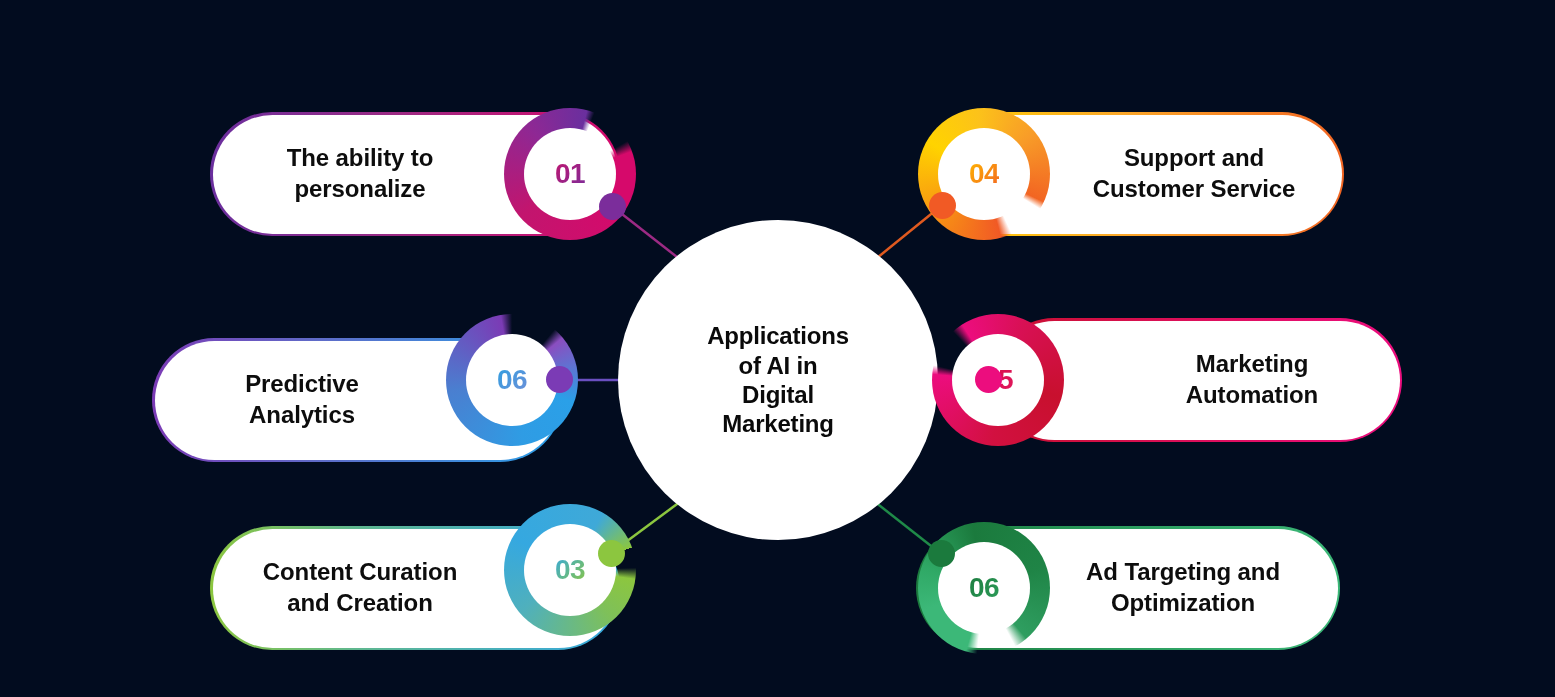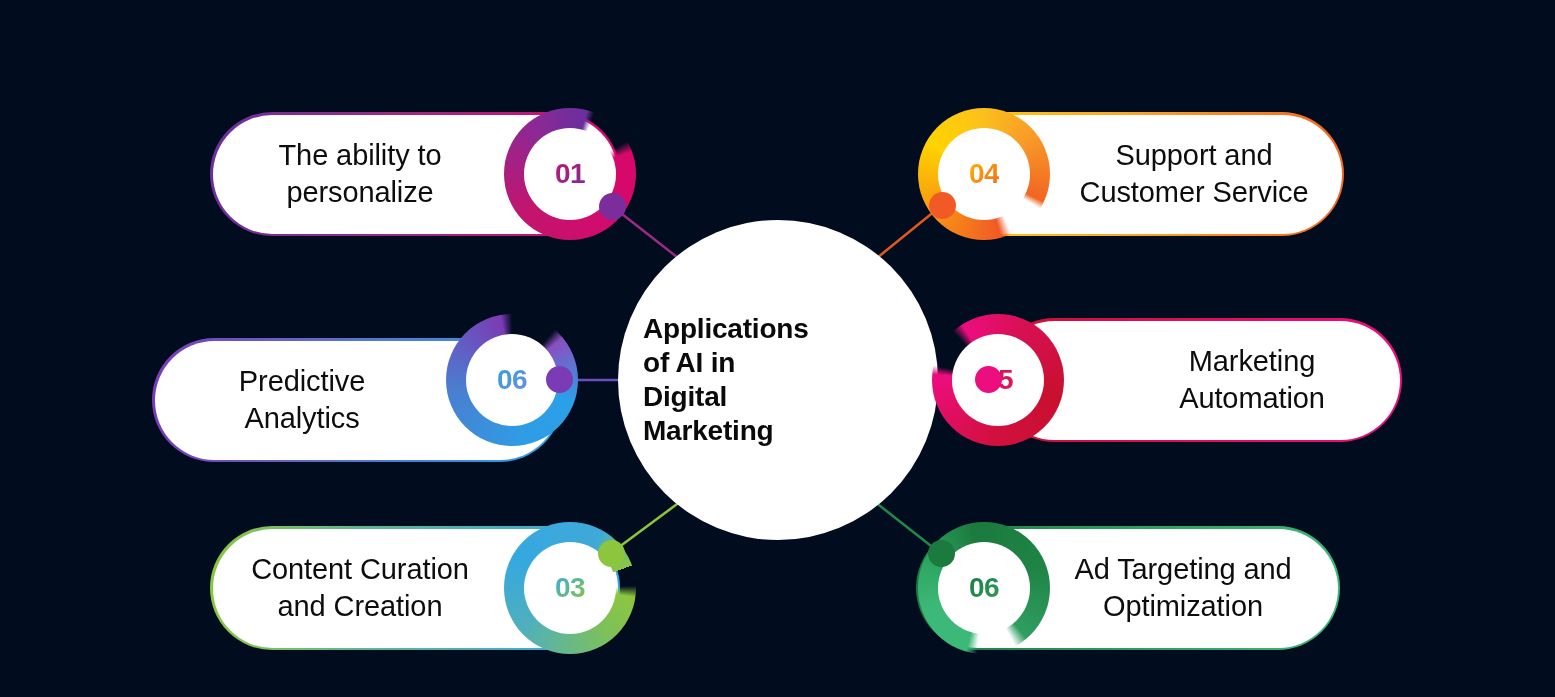--- a/index.html
+++ b/index.html
@@ -31,24 +31,25 @@
     width: 320px;
     height: 320px;
     border-radius: 50%;
     background: #ffffff;
     display: flex;
     align-items: center;
     justify-content: center;
     z-index: 5;
   }
   .hub-title {
-    font-size: 28px;
+    font-size: 24px;
     font-weight: 700;
     line-height: 1.22;
     color: #0a0a0a;
+    text-align: center;
     letter-spacing: -0.2px;
     width: 270px;
     white-space: pre-line;
   }
 
   
   .node {
     position: absolute;
     z-index: 4;
   }
@@ -63,22 +64,22 @@
   .pill-inner {
     width: 100%;
     height: 100%;
     border-radius: 999px;
     background: #ffffff;
     display: flex;
     align-items: center;
     box-sizing: border-box;
   }
   .pill-label {
-    font-size: 29px;
-    font-weight: 400;
+    font-size: 24px;
+    font-weight: 700;
     line-height: 1.28;
     color: #0d0d0d;
     letter-spacing: -0.1px;
     white-space: pre-line;
   }
   .label-center-l { width: 100%; text-align: center; padding-right: 110px; }
   .label-center-r { width: 100%; text-align: center; padding-left: 110px; }
 
   
   .ring {
@@ -163,21 +164,21 @@
   <div class="dot" style="left:546px; top:366px; background:#7b3bb5;"></div>
 
   <div class="node" style="left:210px; top:526px; width:410px; height:124px;">
     <div class="pill" style="background:linear-gradient(90deg,#8cc63f 0%,#5fb78e 35%,#35a8e0 100%);">
       <div class="pill-inner">
         <div class="pill-label label-center-l">Content Curation
 and Creation</div>
       </div>
     </div>
   </div>
-  <div class="ring" style="left:504px; top:522px;
+  <div class="ring" style="left:504px; top:504px;
               background: conic-gradient(from 70deg, rgba(0,0,0,0) 0deg, rgba(0,0,0,0) 18deg, #8cc63f 28deg, #7ec05a 70deg, #4fb0bd 160deg, #35a8e0 230deg, #3fa9d8 320deg, #8cc63f 360deg);">
     <div class="ring-hole">
       <span class="ring-num" style="background-image:linear-gradient(135deg,#35a8e0 0%,#8cc63f 100%);">03</span>
     </div>
   </div>
   <div class="dot" style="left:598px; top:540px; background:#8cc63f;"></div>
 
   <div class="node" style="left:934px; top:112px; width:410px; height:124px;">
     <div class="pill" style="background:linear-gradient(90deg,#ffd300 0%,#fba829 45%,#f26522 100%);">
       <div class="pill-inner">

